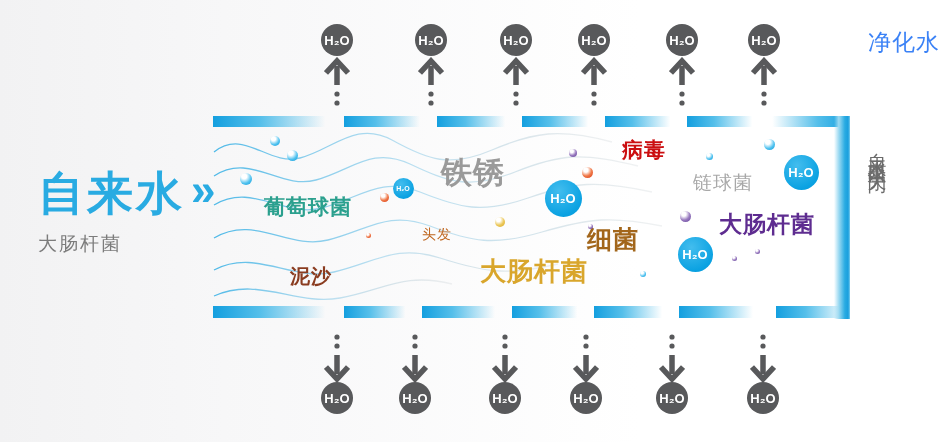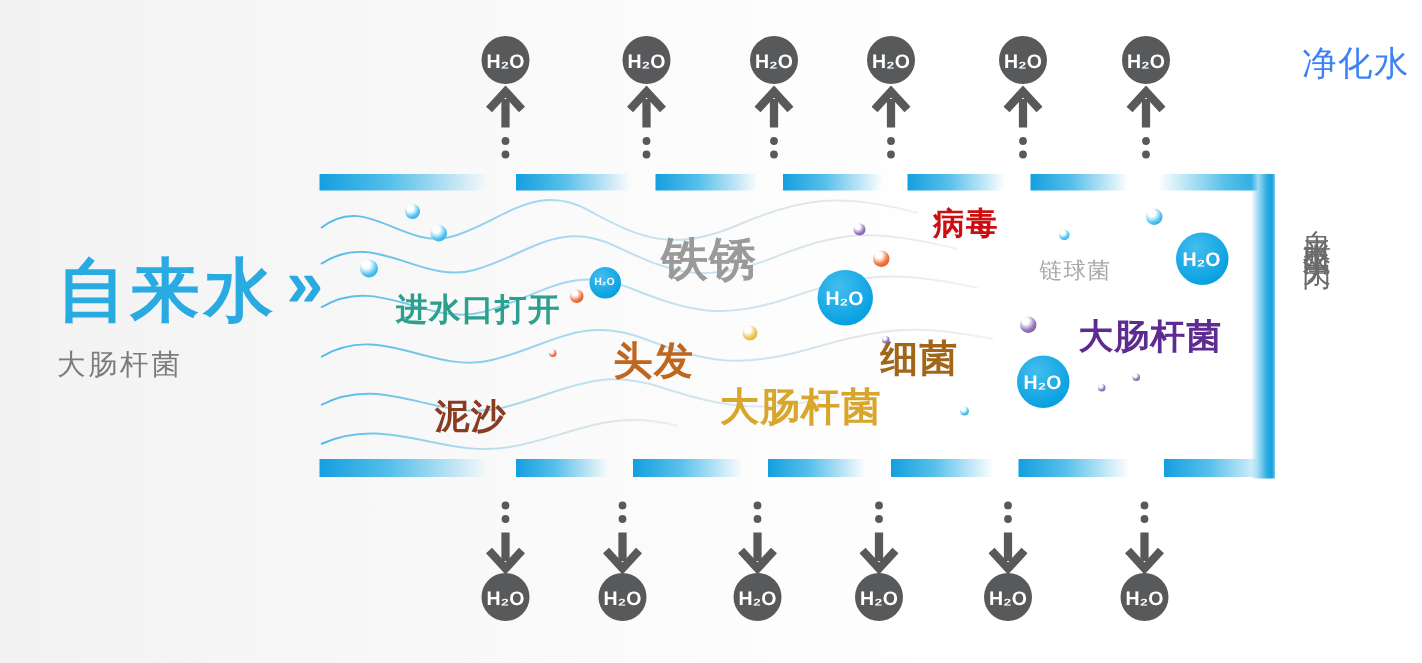--- a/index.html
+++ b/index.html
@@ -199,28 +199,28 @@
     </div>
     <div class="abs h2o-blue" style="left:544.5px;top:179.5px;width:37px;height:37px">
     <span style="font-size:13px">H₂O</span>
     </div>
     <div class="abs h2o-blue" style="left:677.5px;top:236.5px;width:35px;height:35px">
     <span style="font-size:13px">H₂O</span>
     </div>
     <div class="abs h2o-blue" style="left:783.5px;top:154.5px;width:35px;height:35px">
     <span style="font-size:13px">H₂O</span>
     </div>
-    <div class="abs lab" style="left:264px;top:196px;font-size:21px;font-weight:bold;color:#2ba08e;letter-spacing:1px">进水口打开</div>
+    <div class="abs lab" style="left:264px;top:196px;font-size:21px;font-weight:bold;color:#2ba08e;letter-spacing:1px">葡萄球菌</div>
     <div class="abs lab" style="left:441px;top:157px;font-size:31px;font-weight:bold;color:#9a9a9a;letter-spacing:1px">铁锈</div>
-    <div class="abs lab" style="left:409px;top:227px;font-size:26px;font-weight:bold;color:#bf661f;letter-spacing:1px">头发</div>
-    <div class="abs lab" style="left:290px;top:266px;font-size:23px;font-weight:bold;color:#8a3c20;letter-spacing:1px">泥沙</div>
+    <div class="abs lab" style="left:422px;top:227px;font-size:14px;font-weight:normal;color:#bf661f;letter-spacing:1px">头发</div>
+    <div class="abs lab" style="left:290px;top:266px;font-size:20px;font-weight:bold;color:#8a3c20;letter-spacing:1px">泥沙</div>
     <div class="abs lab" style="left:480px;top:258px;font-size:26px;font-weight:bold;color:#d9a62c;letter-spacing:1px">大肠杆菌</div>
     <div class="abs lab" style="left:587px;top:227px;font-size:25px;font-weight:bold;color:#a2661b;letter-spacing:1px">细菌</div>
     <div class="abs lab" style="left:622px;top:139px;font-size:21px;font-weight:bold;color:#cb0e10;letter-spacing:1px">病毒</div>
-    <div class="abs lab" style="left:693px;top:173px;font-size:15px;font-weight:normal;color:#a8a8a8;letter-spacing:1px">链球菌</div>
+    <div class="abs lab" style="left:693px;top:173px;font-size:19px;font-weight:normal;color:#a8a8a8;letter-spacing:1px">链球菌</div>
     <div class="abs lab" style="left:719px;top:213px;font-size:23px;font-weight:bold;color:#5e2c90;letter-spacing:1px">大肠杆菌</div>
     <div class="abs bubble b-blue" style="left:270px;top:136px;width:10px;height:10px"></div>
     <div class="abs bubble b-blue" style="left:286.5px;top:149.5px;width:11px;height:11px"></div>
     <div class="abs bubble b-blue" style="left:240px;top:173px;width:12px;height:12px"></div>
     <div class="abs bubble b-blue" style="left:763.5px;top:138.5px;width:11px;height:11px"></div>
     <div class="abs bubble b-blue" style="left:705.5px;top:152.5px;width:7px;height:7px"></div>
     <div class="abs bubble b-blue" style="left:640px;top:271px;width:6px;height:6px"></div>
     <div class="abs bubble b-orange" style="left:581.5px;top:166.5px;width:11px;height:11px"></div>
     <div class="abs bubble b-orange" style="left:379.5px;top:192.5px;width:9px;height:9px"></div>
     <div class="abs bubble b-orange" style="left:365.5px;top:232.5px;width:5px;height:5px"></div>

